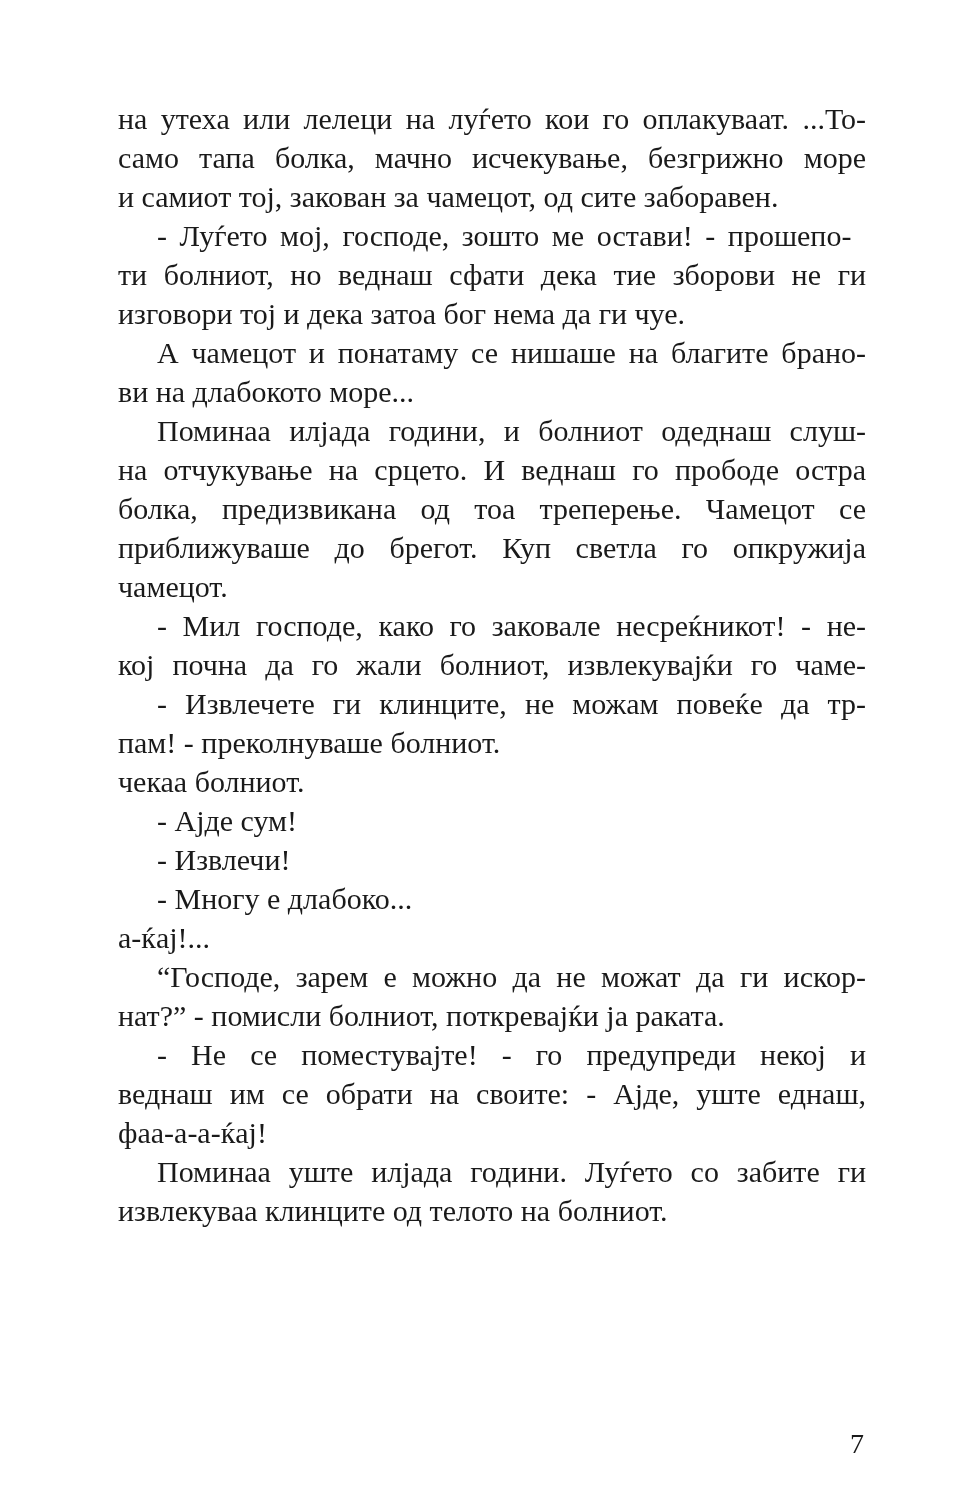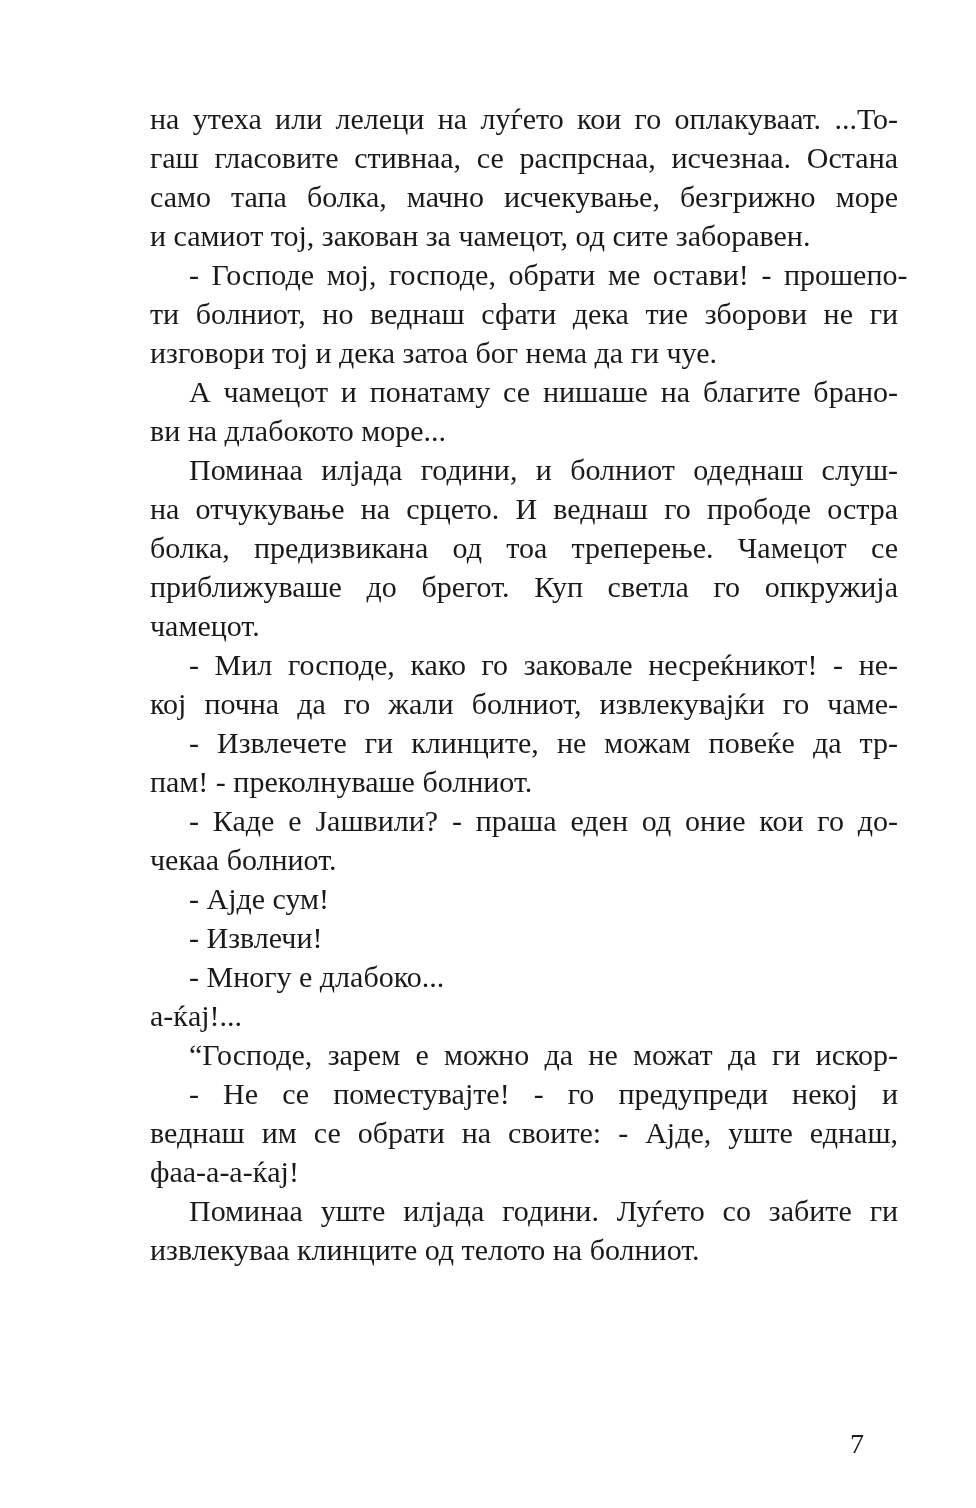--- a/index.html
+++ b/index.html
@@ -12,21 +12,20 @@
       height: 1508px;
       position: relative;
       overflow: hidden;
       color: #1a1a1a;
     }
     .page {
       position: absolute;
       left: 118px;
       top: 99px;
       width: 748px;
-      margin-left: 32px;
     }
     .line {
       display: block;
       height: 39px;
       line-height: 39px;
       font-family: "Liberation Serif", serif;
       font-size: 30px;
       white-space: nowrap;
       transform-origin: 0 50%;
     }
@@ -46,44 +45,43 @@
       font-family: "Liberation Serif", serif;
       font-size: 28px;
       color: #1a1a1a;
     }
   </style>
 </head>
 <body>
 
 <div class="page" id="page-body">
     <div class="line just"><span class="inner" style="word-spacing: 5.8941px;">на утеха или лелеци на луѓето кои го оплакуваат. ...То-</span></div>
-    <div class="line just"><span class="inner" style="word-spacing: 8.2526px;">гаш гласовите стивнаа, се распрснаа, исчезнаа. Остана</span></div>
     <div class="line just"><span class="inner" style="word-spacing: 12.612px;">само тапа болка, мачно исчекување, безгрижно море</span></div>
     <div class="line"><span class="inner">и самиот тој, закован за чамецот, од сите заборавен.</span></div>
-    <div class="line indent just"><span class="inner" style="word-spacing: 5.04883px;">- Господе мој, господе, обрати ме остави! - прошепо-</span></div>
+    <div class="line indent just"><span class="inner" style="word-spacing: 5.04883px;">- Луѓето мој, господе, зошто ме остави! - прошепо-</span></div>
     <div class="line just"><span class="inner" style="word-spacing: 9.14931px;">ти болниот, но веднаш сфати дека тие зборови не ги</span></div>
     <div class="line"><span class="inner">изговори тој и дека затоа бог нема да ги чуе.</span></div>
     <div class="line indent just"><span class="inner" style="word-spacing: 5.35742px;">А чамецот и понатаму се нишаше на благите брано-</span></div>
     <div class="line"><span class="inner">ви на длабокото море...</span></div>
     <div class="line indent just"><span class="inner" style="word-spacing: 10.8594px;">Поминаа илјада години, и болниот одеднаш слуш-</span></div>
     <div class="line just"><span class="inner" style="word-spacing: 8.69336px;">на отчукување на срцето. И веднаш го прободе остра</span></div>
     <div class="line just"><span class="inner" style="word-spacing: 16.7917px;">болка, предизвикана од тоа треперење. Чамецот се</span></div>
     <div class="line just"><span class="inner" style="word-spacing: 17.1406px;">приближуваше до брегот. Куп светла го опкружија</span></div>
     <div class="line"><span class="inner">чамецот.</span></div>
     <div class="line indent just"><span class="inner" style="word-spacing: 8.12109px;">- Мил господе, како го заковале несреќникот! - не-</span></div>
     <div class="line just"><span class="inner" style="word-spacing: 10.5098px;">кој почна да го жали болниот, извлекувајќи го чаме-</span></div>
     <div class="line indent just"><span class="inner" style="word-spacing: 10.5469px;">- Извлечете ги клинците, не можам повеќе да тр-</span></div>
     <div class="line"><span class="inner">пам! - преколнуваше болниот.</span></div>
-    <div class="line indent just"><span class="inner" style="word-spacing: 6.35938px;">- Каде е Јашвили? - праша еден од оние кои го до-</span></div>
     <div class="line"><span class="inner">чекаа болниот.</span></div>
     <div class="line indent"><span class="inner">- Ајде сум!</span></div>
     <div class="line indent"><span class="inner">- Извлечи!</span></div>
     <div class="line indent"><span class="inner">- Многу е длабоко...</span></div>
     <div class="line"><span class="inner">а-ќај!...</span></div>
     <div class="line indent just"><span class="inner" style="word-spacing: 7.82465px;">“Господе, зарем е можно да не можат да ги искор-</span></div>
+    <div class="line"><span class="inner">нат?” - помисли болниот, поткревајќи ја раката.</span></div>
     <div class="line indent just"><span class="inner" style="word-spacing: 16.5918px;">- Не се поместувајте! - го предупреди некој и</span></div>
     <div class="line just"><span class="inner" style="word-spacing: 9.51562px;">веднаш им се обрати на своите: - Ајде, уште еднаш,</span></div>
     <div class="line"><span class="inner">фаа-а-а-ќај!</span></div>
     <div class="line indent just"><span class="inner" style="word-spacing: 10.3929px;">Поминаа уште илјада години. Луѓето со забите ги</span></div>
     <div class="line"><span class="inner">извлекуваа клинците од телото на болниот.</span></div>
   </div>
 
 <div class="pagenum">7</div>
 
 </body></html>

